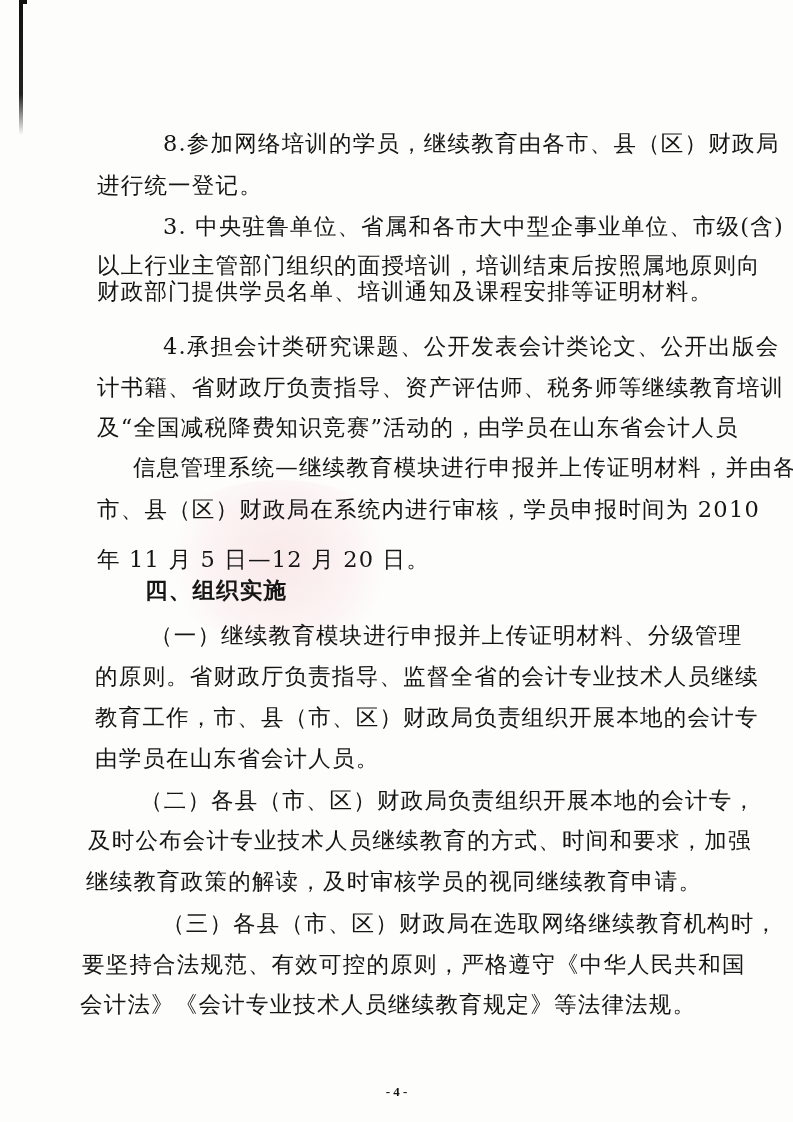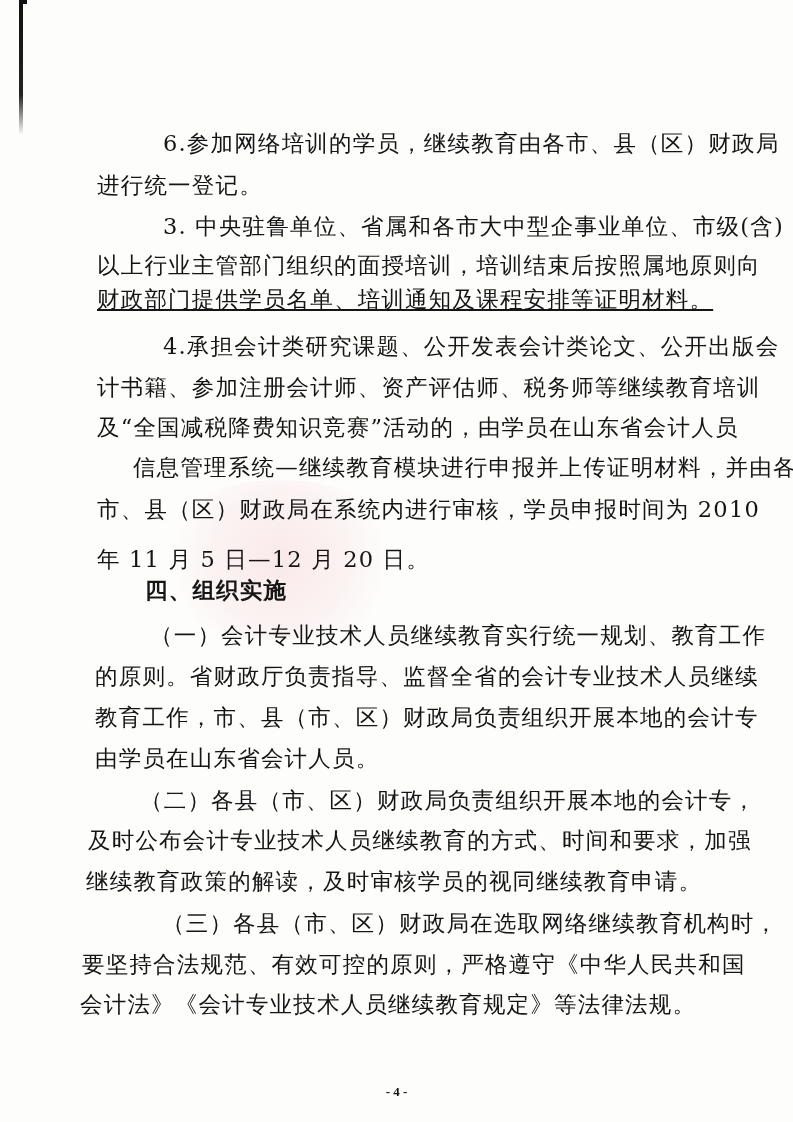--- a/index.html
+++ b/index.html
@@ -34,41 +34,41 @@
 <body>
 
 <div>
   <div class="scan-edge"></div>
   <div class="scan-edge-cap"></div>
 
   <div class="stamp" style="left:150px;top:480px;width:260px;height:160px;"></div>
 
   <div id="text-layer">
       <div>
-        <div class="line" style="left: 163px; top: 128px;">6.参加网络培训的学员，继续教育由各市、县（区）财政局</div>
+        <div class="line" style="left: 163px; top: 128px;">8.参加网络培训的学员，继续教育由各市、县（区）财政局</div>
         <div class="line" style="left: 97px; top: 170px;">进行统一登记。</div>
       </div>
       <div>
         <div class="line" style="left: 163px; top: 211px;">3. 中央驻鲁单位、省属和各市大中型企事业单位、市级(含)</div>
         <div class="line" style="left: 97px; top: 250px;">以上行业主管部门组织的面授培训，培训结束后按照属地原则向</div>
-        <div class="line" style="left: 97px; top: 284px; text-decoration: underline;">财政部门提供学员名单、培训通知及课程安排等证明材料。</div>
+        <div class="line" style="left: 97px; top: 276px;">财政部门提供学员名单、培训通知及课程安排等证明材料。</div>
       </div>
       <div>
         <div class="line" style="left: 163px; top: 331px;">4.承担会计类研究课题、公开发表会计类论文、公开出版会</div>
-        <div class="line" style="left: 97px; top: 372px;">计书籍、参加注册会计师、资产评估师、税务师等继续教育培训</div>
+        <div class="line" style="left: 97px; top: 372px;">计书籍、省财政厅负责指导、资产评估师、税务师等继续教育培训</div>
         <div class="line" style="left: 97px; top: 412px;">及“全国减税降费知识竞赛”活动的，由学员在山东省会计人员</div>
         <div class="line" style="left: 97px; top: 452px; margin-left: 36px;">信息管理系统—继续教育模块进行申报并上传证明材料，并由各</div>
         <div class="line" style="left: 97px; top: 494px;">市、县（区）财政局在系统内进行审核，学员申报时间为 2010</div>
         <div class="line" style="left: 97px; top: 544px;">年 11 月 5 日—12 月 20 日。</div>
       </div>
       <div>
         <div class="line heading" style="left: 145px; top: 575px;">四、组织实施</div>
       </div>
       <div>
-        <div class="line" style="left: 150px; top: 620px;">（一）会计专业技术人员继续教育实行统一规划、教育工作</div>
+        <div class="line" style="left: 150px; top: 620px;">（一）继续教育模块进行申报并上传证明材料、分级管理</div>
         <div class="line" style="left: 95px; top: 661px;">的原则。省财政厅负责指导、监督全省的会计专业技术人员继续</div>
         <div class="line" style="left: 95px; top: 702px;">教育工作，市、县（市、区）财政局负责组织开展本地的会计专</div>
         <div class="line" style="left: 95px; top: 743px;">由学员在山东省会计人员。</div>
       </div>
       <div>
         <div class="line" style="left: 140px; top: 785px;">（二）各县（市、区）财政局负责组织开展本地的会计专，</div>
         <div class="line" style="left: 88px; top: 825px;">及时公布会计专业技术人员继续教育的方式、时间和要求，加强</div>
         <div class="line" style="left: 86px; top: 866px;">继续教育政策的解读，及时审核学员的视同继续教育申请。</div>
       </div>
       <div>

